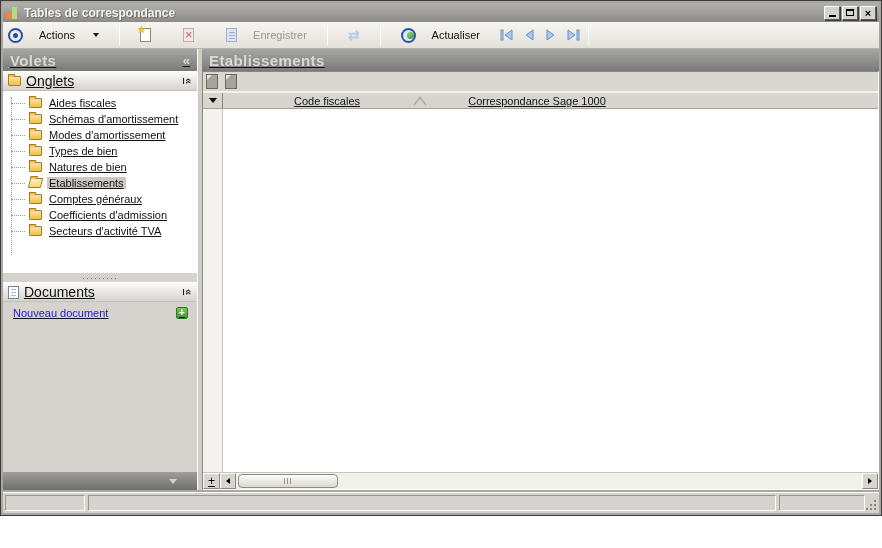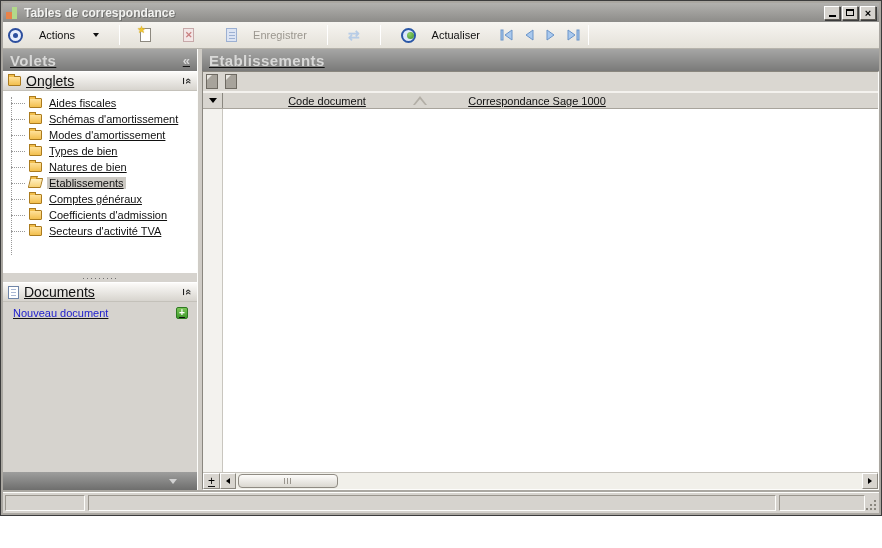--- a/index.html
+++ b/index.html
@@ -266,21 +266,21 @@
         <div class="grid-toolbar">
           <span class="gicon"></span>
           <span class="gicon"></span>
         </div>
 
         <div class="grid-header">
           <div class="sel-cell">
             <span class="sel-tri"></span>
           </div>
           <div class="col c1">
-            <span>Code document</span>
+            <span>Code fiscales</span>
             <span class="sort-tri"></span>
           </div>
           <div class="col c2">
             <span>Correspondance Sage 1000</span>
           </div>
         </div>
 
         <div class="grid-body">
           <div class="sel-col"></div>
         </div>

